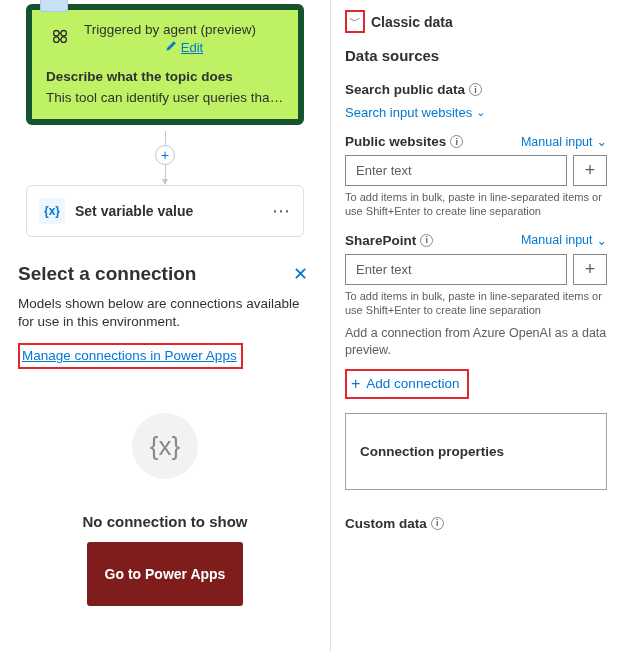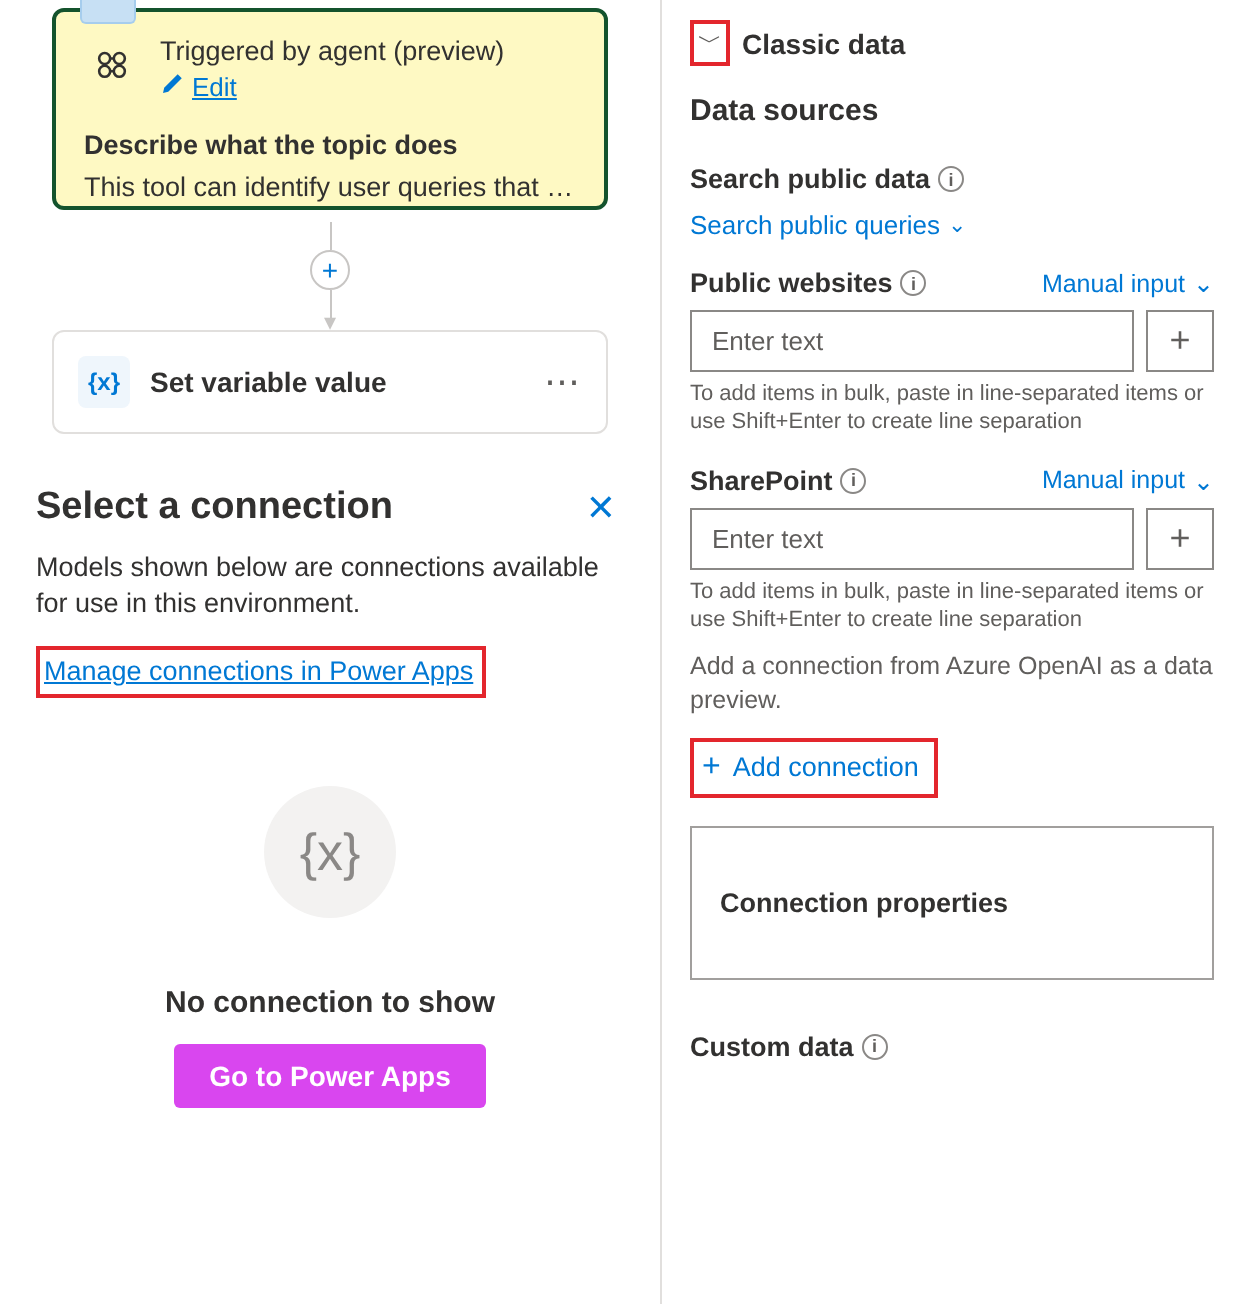--- a/index.html
+++ b/index.html
@@ -11,33 +11,33 @@
     width: 621px;
     height: 652px;
     overflow: hidden;
     position: relative;
   }
   .container { display: flex; height: 100%; }
   .left-col { width: 330px; border-right: 0; position: relative; }
   .right-col { flex: 1; border-left: 1px solid #e1dfdd; padding: 10px 14px 10px 14px; overflow: hidden; }
   .canvas-area { padding: 0 10px; }
   .trigger-card {
-    border: 2px solid #14532d;
+    border: 6px solid #14532d;
     border-radius: 6px;
     margin: 4px 16px 0 16px;
-    padding: 12px 14px 2px 14px;
-    background: #fef9c3;
+    padding: 12px 14px 14px 14px;
+    background: #bef264;
   }
   .trig-top { display:flex; align-items:flex-start; gap:10px; }
   .trig-icon-box {
     width: 28px; height: 28px; display:flex; align-items:center; justify-content:center;
   }
   .trig-texts { flex:1; }
   .trig-title { font-size: 13.5px; color:#323130; }
-  .edit-row { display:flex; align-items:center; gap:4px; margin-top:2px;}
+  .edit-row { display:flex; align-items:center; gap:4px; margin-top:2px;justify-content:center;}
   .edit-link { color:#0078d4; font-size:13px; text-decoration: underline; cursor:pointer; }
   .pencil { color:#0078d4; }
   .section-label { font-weight:600; font-size:13.5px; margin-top:14px; }
   .section-desc { font-size:13.5px; color:#323130; margin-top:6px; white-space:nowrap; overflow:hidden; text-overflow:ellipsis; }
   .flow-line { display:flex; flex-direction:column; align-items:center; margin-top:6px; }
   .vline { width:1px; height:14px; background:#c8c6c4; }
   .plus-circle {
     width:20px; height:20px; border-radius:50%; border:1px solid #c8c6c4;
     display:flex; align-items:center; justify-content:center; background:#fff;
     color:#0078d4; font-size:14px; cursor:pointer;
@@ -68,22 +68,22 @@
   }
   .manage-link { color:#0078d4; text-decoration:underline; font-size:13.5px; cursor:pointer;}
   .empty-state { display:flex; flex-direction:column; align-items:center; margin-top:44px; }
   .empty-icon {
     width:66px; height:66px; border-radius:50%; background:#f3f2f1;
     display:flex; align-items:center; justify-content:center; color:#8a8886;
     font-size:26px; font-weight:400;
   }
   .empty-text { margin-top:34px; font-size:15px; font-weight:600; color:#323130;}
   .go-btn {
-    margin-top:12px; background:#d946ef; color:#fff; border:none;
-    padding:8px 18px; font-size:14px; font-weight:600; border-radius:3px; cursor:pointer;
+    margin-top:12px; background:#7f1d1d; color:#fff; border:none;
+    padding:24px 18px; font-size:14px; font-weight:600; border-radius:3px; cursor:pointer;
   }
   
   .classic-row { display:flex; align-items:center; gap:6px; }
   .classic-chev-box { border:2px solid #e3262d; padding:0 2px 1px 2px; }
   .classic-chev { color:#605e5c; font-size:12px; }
   .classic-title { font-weight:600; font-size:14px; }
   .ds-head { font-weight:600; font-size:15px; margin-top:14px; }
   .ds-desc { font-size:13px; color:#323130; margin-top:4px; line-height:1.35; }
   .sub-head { font-weight:600; font-size:13.5px; margin-top:18px; display:flex; align-items:center; gap:4px;}
   .info-i {
@@ -193,21 +193,21 @@
       <span class="classic-title">Classic data</span>
     </div>
 
     <div class="ds-head">Data sources</div>
 
     <div class="sub-head">
       <span>Search public data</span>
       <span class="info-i">i</span>
     </div>
     <div class="blue-link">
-      <span>Search public queries</span>
+      <span>Search input websites</span>
       <span class="chev">⌄</span>
     </div>
 
     <div class="row-between">
       <div class="sub-head">
         <span>Public websites</span>
         <span class="info-i">i</span>
       </div>
       <div class="manual">
         <span>Manual input</span>

